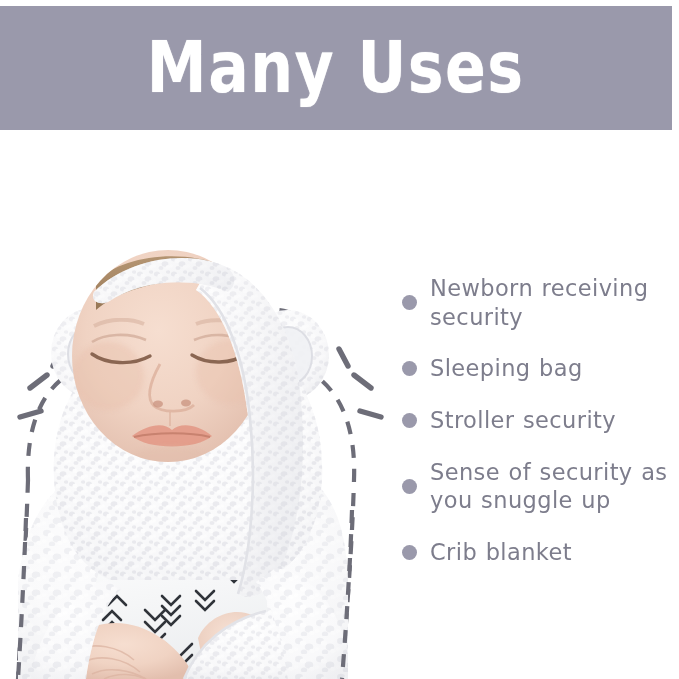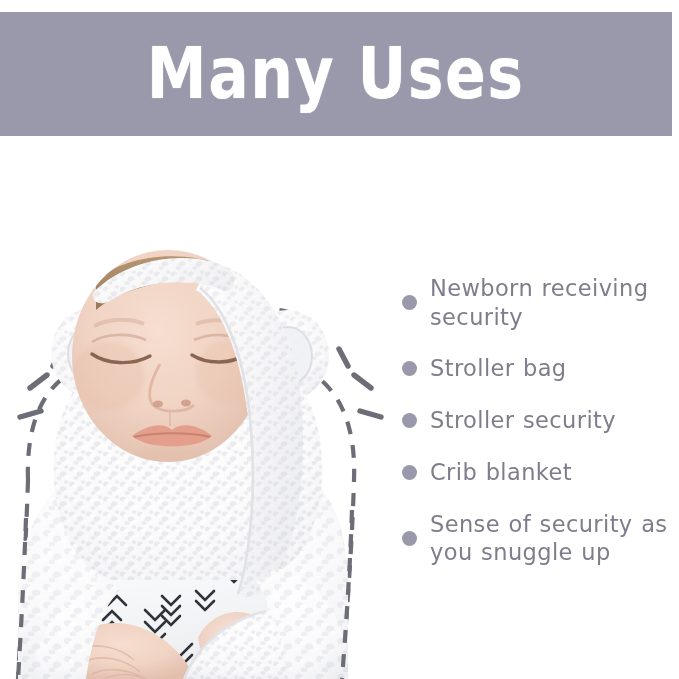--- a/index.html
+++ b/index.html
@@ -21,21 +21,21 @@
     width: 679px;
     height: 679px;
     background: #ffffff;
     overflow: hidden;
   }
 
   
   #header-banner {
     position: absolute;
     left: 0;
-    top: 12px;
+    top: 6px;
     width: 672px;
     height: 124px;
     background: #9a99ab;
     display: flex;
     align-items: center;
     justify-content: center;
   }
   #page-title {
     color: #ffffff;
     font-family: "DejaVu Sans", sans-serif;
@@ -472,30 +472,30 @@
       </svg>
     </div>
 
     <ul id="uses-list">
       <li class="use-item">
         <span class="bullet-dot"></span>
         <span class="use-label">Newborn receiving security</span>
       </li>
       <li class="use-item">
         <span class="bullet-dot"></span>
-        <span class="use-label">Stroller bag</span>
+        <span class="use-label">Sleeping bag</span>
       </li>
       <li class="use-item">
         <span class="bullet-dot"></span>
         <span class="use-label">Stroller security</span>
       </li>
       <li class="use-item">
         <span class="bullet-dot"></span>
-        <span class="use-label">Crib blanket</span>
+        <span class="use-label">Sense of security as you snuggle up</span>
       </li>
       <li class="use-item">
         <span class="bullet-dot"></span>
-        <span class="use-label">Sense of security as you snuggle up</span>
+        <span class="use-label">Crib blanket</span>
       </li>
     </ul>
 
   </div>
 </div>
 
 </body></html>

